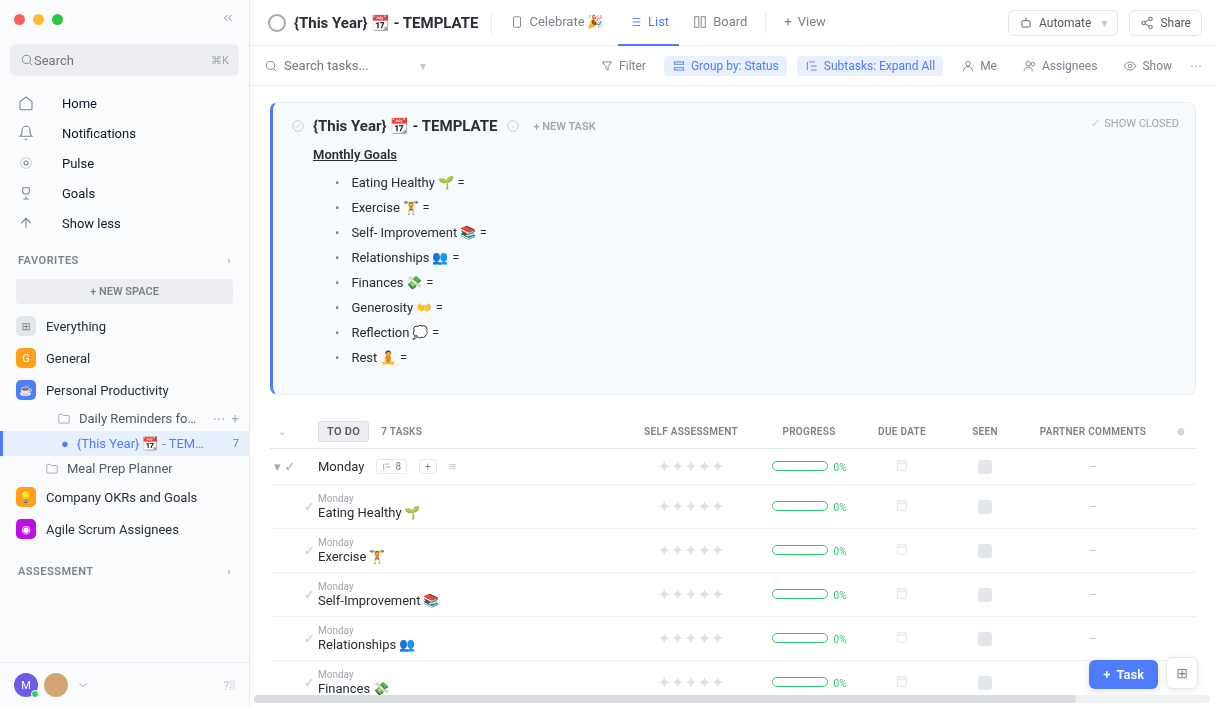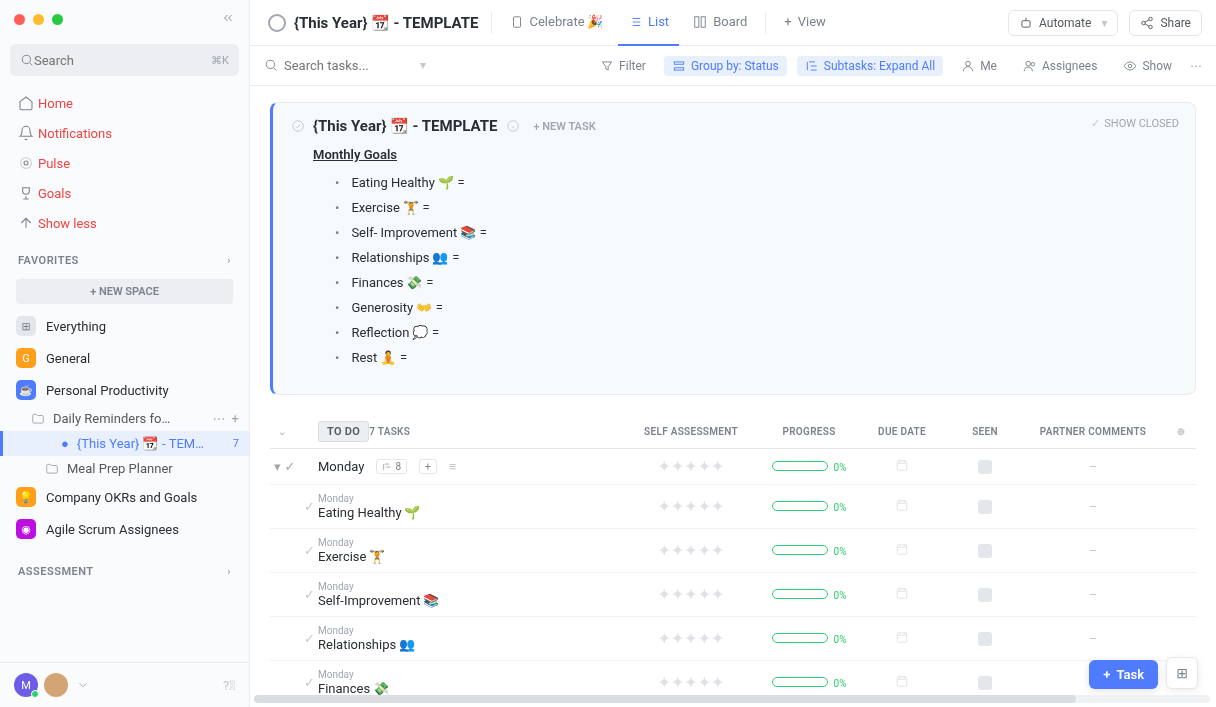--- a/index.html
+++ b/index.html
@@ -7,21 +7,21 @@
 .app{display:flex;height:100%}
 .sidebar{width:250px;background:#fafbfc;border-right:1px solid #e9ebf0;display:flex;flex-direction:column;height:100%}
 .titlebar{height:38px;display:flex;align-items:center;padding:0 14px;gap:8px}
 .dot{width:11px;height:11px;border-radius:50%}
 .dot.r{background:#ff5f57}.dot.y{background:#febc2e}.dot.g{background:#28c840}
 .collapse{margin-left:auto;color:#7c828d;cursor:pointer}
 .search-box{margin:6px 10px;background:#eceef1;border-radius:6px;height:32px;display:flex;align-items:center;padding:0 10px;color:#7c828d}
 .search-box input{border:none;background:transparent;flex:1;font-size:13px;outline:none;color:#292d34}
 .kbd{font-size:11px;color:#a1a6b0}
 .navlist{padding:6px 0}
-.navitem{display:flex;align-items:center;gap:4px;padding:7px 18px;color:#ef4444;font-size:13px;cursor:pointer}
+.navitem{display:flex;align-items:center;gap:28px;padding:7px 18px;color:#0f172a;font-size:13px;cursor:pointer}
 .navitem svg,.navitem .ic{width:16px;height:16px;flex-shrink:0;color:#7c828d}
 .section-h{padding:10px 18px 6px;color:#7c828d;font-size:11px;font-weight:600;letter-spacing:.5px;display:flex;align-items:center}
 .section-h .chev{margin-left:auto;color:#a1a6b0}
 .newspace{margin:6px 16px;background:#eceef1;border-radius:4px;padding:6px;text-align:center;font-size:11px;color:#7c828d;font-weight:600;cursor:pointer}
 .space-item{display:flex;align-items:center;gap:10px;padding:6px 16px;font-size:13px;color:#292d34;cursor:pointer}
 .sq{width:20px;height:20px;border-radius:5px;display:flex;align-items:center;justify-content:center;font-size:11px;color:#fff;flex-shrink:0}
 .tree-item{display:flex;align-items:center;gap:8px;padding:5px 10px 5px 42px;font-size:13px;color:#54595e;cursor:pointer;border-left:3px solid transparent}
 .tree-item.sel{background:#e8f0fe;border-left-color:#4f7cff;color:#4f7cff}
 .tree-item .ellipsis{white-space:nowrap;overflow:hidden;text-overflow:ellipsis;flex:1}
 .tree-sub{padding-left:58px}
@@ -32,21 +32,21 @@
 .main{flex:1;display:flex;flex-direction:column;min-width:0}
 .topbar{height:46px;border-bottom:1px solid #e9ebf0;display:flex;align-items:center;padding:0 14px;gap:4px}
 .title-chip{display:flex;align-items:center;gap:8px;font-weight:700;font-size:15px;color:#292d34;padding:0 4px}
 .status-circle{width:18px;height:18px;border:2px solid #a1a6b0;border-radius:50%}
 .vtab{display:flex;align-items:center;gap:6px;padding:0 10px;height:46px;color:#7c828d;font-size:13px;cursor:pointer;border-bottom:2px solid transparent}
 .vtab.active{color:#4f7cff;border-bottom-color:#4f7cff}
 .vsep{width:1px;height:22px;background:#e9ebf0;margin:0 4px}
 .top-right{margin-left:auto;display:flex;align-items:center;gap:11px}
 .btn-outline{border:1px solid #e3e6ea;border-radius:6px;padding:5px 10px;display:flex;align-items:center;gap:6px;color:#54595e;font-size:12px;cursor:pointer}
 .toolbar{height:40px;border-bottom:1px solid #e9ebf0;display:flex;align-items:center;padding:0 14px;gap:10px;color:#7c828d;font-size:12px}
-.tool-search{display:flex;align-items:flex-start;gap:6px;flex:0 0 190px}
+.tool-search{display:flex;align-items:flex-end;gap:6px;flex:0 0 190px}
 .tool-search input{border:none;outline:none;font-size:13px;color:#292d34;width:130px}
 .pill{padding:3px 8px;border-radius:4px;display:flex;align-items:flex-end;gap:5px;cursor:pointer}
 .pill.blue{background:#e8f0fe;color:#4f7cff}
 .content{flex:1;overflow:auto;padding:16px 20px 70px;background:#fff}
 .list-card{border:1px solid #e9ebf0;border-left:3px solid #4f7cff;border-radius:8px;background:#f7fafc;padding:14px 18px 24px;margin-bottom:20px;position:relative}
 .lc-head{display:flex;align-items:center;gap:8px;font-weight:700;font-size:15px}
 .newtask{color:#a1a6b0;font-size:11px;font-weight:600;margin-left:6px;cursor:pointer}
 .showclosed{position:absolute;right:16px;top:14px;color:#a1a6b0;font-size:11px;display:flex;gap:4px;align-items:center}
 .goals-h{margin:12px 0 8px 22px;font-weight:600;text-decoration:underline}
 .goal-li{margin-left:44px;padding:5px 0;font-size:13px;color:#292d34}
@@ -139,21 +139,21 @@
         <span>Everything</span>
       </div>
     <div class="space-item">
         <div class="sq" style="background:#ff9f1a">G</div>
         <span>General</span>
       </div>
     <div class="space-item">
         <div class="sq" style="background:#4f7cff">☕</div>
         <span>Personal Productivity</span>
       </div>
-    <div class="tree-item" style="padding-left:28px">
+    <div class="tree-item" style="padding-left:54px">
       <svg class="i" viewBox="0 0 24 24" style="color:#a1a6b0">
           <path d="M3 6a2 2 0 012-2h4l2 2h8a2 2 0 012 2v9a2 2 0 01-2 2H5a2 2 0 01-2-2z"></path>
         </svg>
       <span class="ellipsis">Daily Reminders fo…</span>
       <span class="actions">
           <span>⋯</span>
           <span>+</span>
         </span>
     </div>
     <div class="tree-item tree-sub sel">
@@ -324,21 +324,21 @@
             <div class="goal-li">Relationships 👥  =</div>
             <div class="goal-li">Finances 💸  =</div>
             <div class="goal-li">Generosity 👐  =</div>
             <div class="goal-li">Reflection 💭  =</div>
             <div class="goal-li">Rest 🧘  =</div>
           </div>
       </div>
 
       <div class="grp-head grid-row">
         <span style="margin-left:8px;color:#c4c8ce">⌄</span>
-        <div style="display:flex;align-items:center">
+        <div style="display:flex;gap:12px;align-items:center">
           <span class="grp-status">TO DO</span>
           <span>7 TASKS</span>
         </div>
         <span class="col-h">SELF ASSESSMENT</span>
         <span class="col-h">PROGRESS</span>
         <span class="col-h">DUE DATE</span>
         <span class="col-h">SEEN</span>
         <span class="col-h">PARTNER COMMENTS</span>
         <span style="color:#c4c8ce;text-align:center">⊕</span>
       </div>

